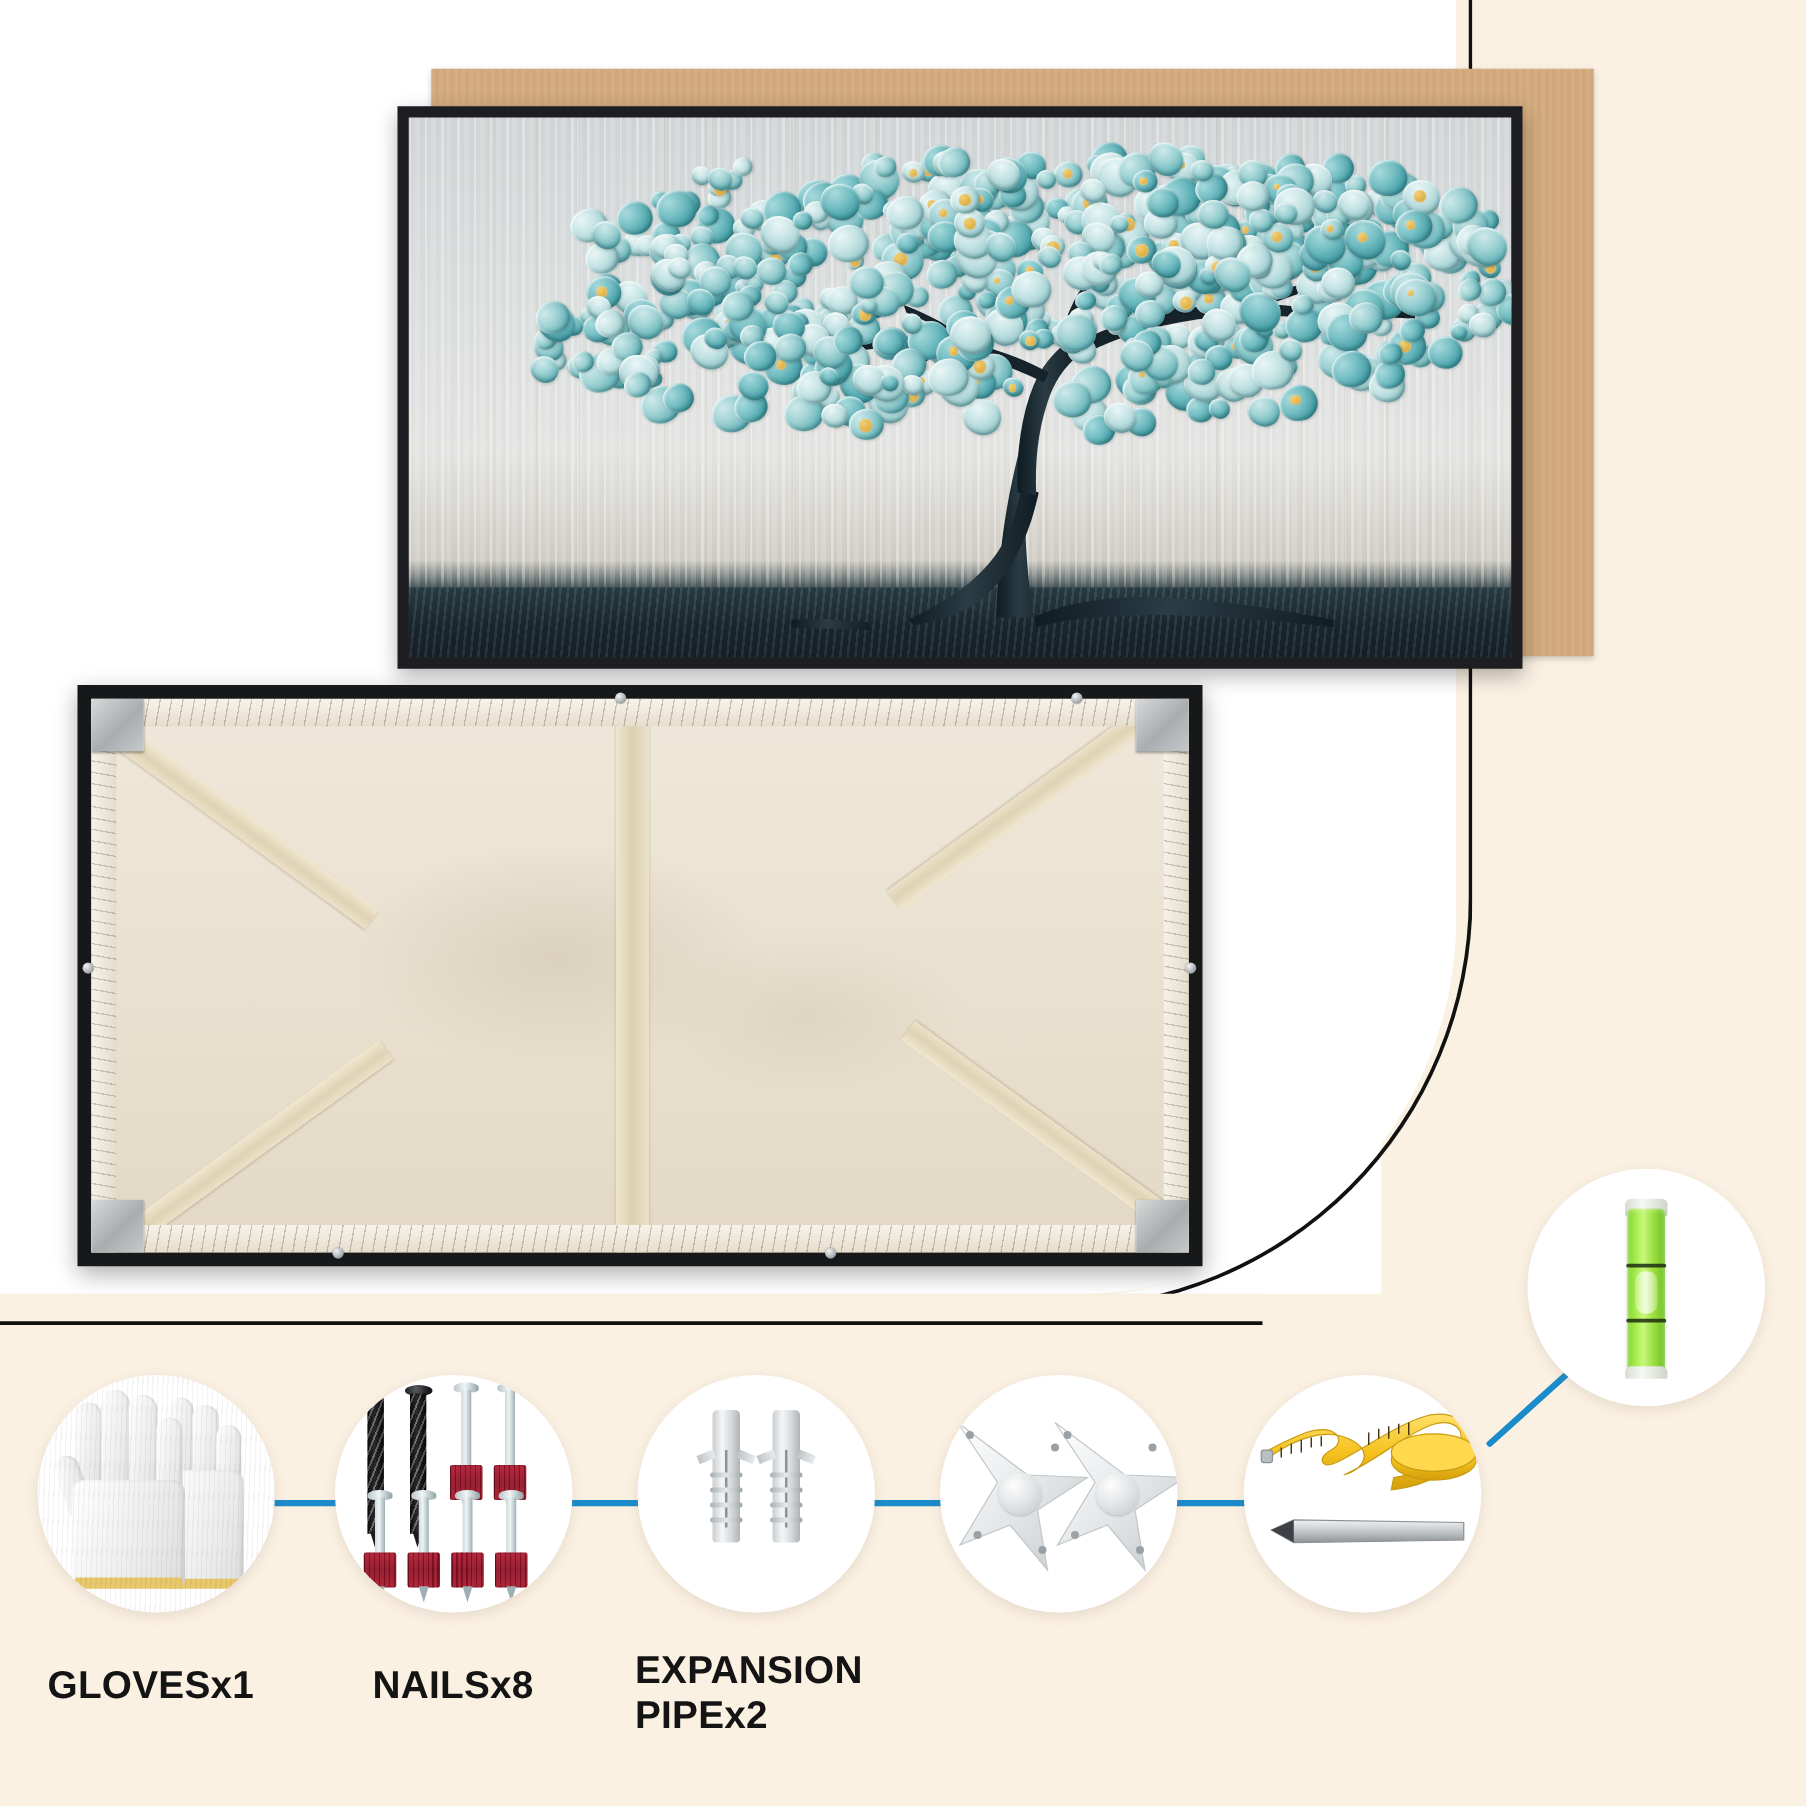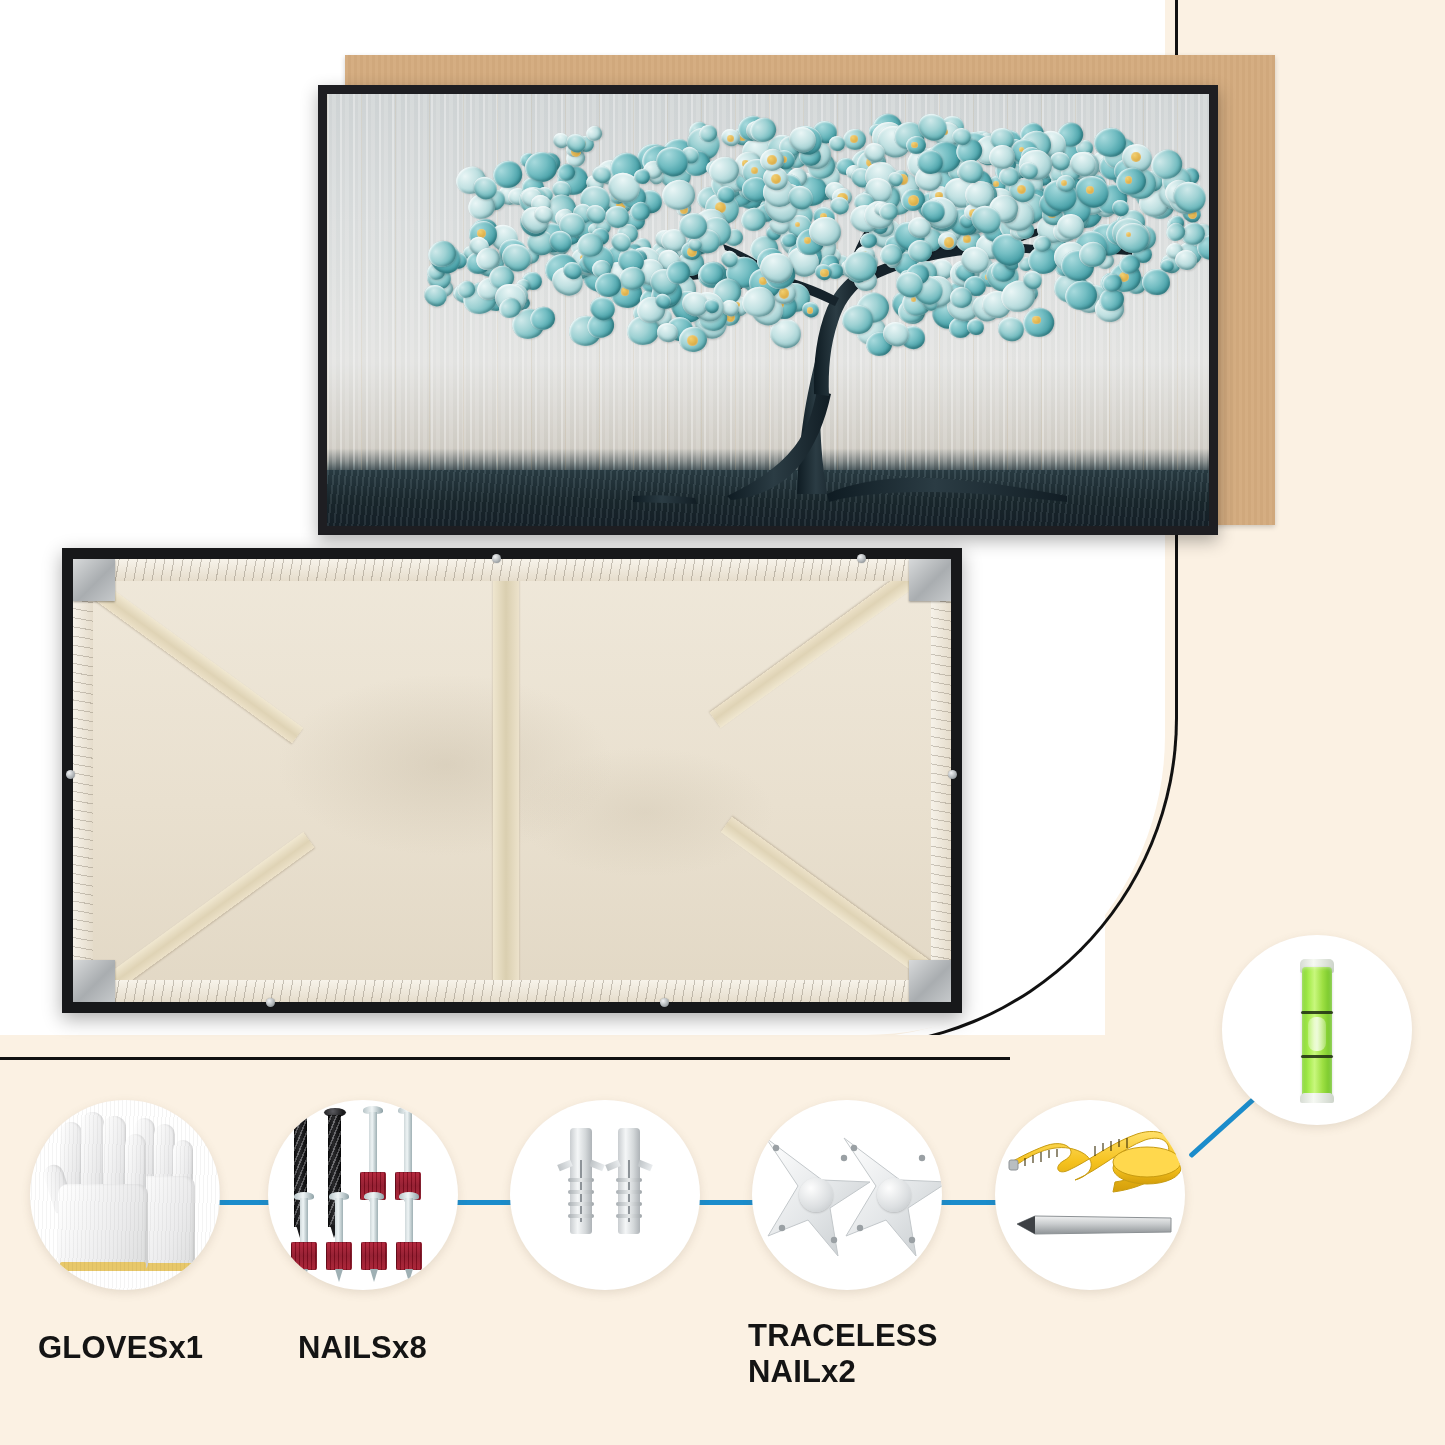--- a/index.html
+++ b/index.html
@@ -1137,20 +1137,22 @@
       <div class="anchor-body" style="left:108px;top:28px;width:22px;height:106px;"></div>
       <div class="anchor-slit" style="left:118px;top:60px;height:62px;"></div>
       <div class="anchor-wing" style="left:96px;top:62px;width:14px;height:7px;transform:rotate(-22deg);"></div>
       <div class="anchor-wing" style="left:128px;top:62px;width:14px;height:7px;transform:rotate(22deg);"></div>
       <div class="anchor-rib" style="left:106px;top:78px;width:26px;"></div>
       <div class="anchor-rib" style="left:106px;top:90px;width:26px;"></div>
       <div class="anchor-rib" style="left:106px;top:102px;width:26px;"></div>
       <div class="anchor-rib" style="left:106px;top:114px;width:26px;"></div>
     </div>
   </div>
+  <div class="acc-label" style="left:508px;top:1318px;width:230px;">EXPANSION
+PIPEx2</div>
 
   <div class="acc-circle" style="left:752px;top:1100px;width:190px;height:190px;">
     <div class="star-hook" style="left:0;top:0;width:190px;height:190px;">
       <svg viewBox="0 0 190 190" width="190" height="190">
         <defs>
           <linearGradient id="sg" x1="0" y1="0" x2="1" y2="1">
             <stop offset="0%" stop-color="#ffffff"></stop>
             <stop offset="55%" stop-color="#e2e5e7"></stop>
             <stop offset="100%" stop-color="#c3c8cb"></stop>
           </linearGradient>
@@ -1163,22 +1165,20 @@
         <circle cx="82" cy="140" r="3.2" fill="#9aa0a4"></circle>
         <circle cx="102" cy="48" r="3.2" fill="#9aa0a4"></circle>
         <circle cx="170" cy="58" r="3.2" fill="#9aa0a4"></circle>
         <circle cx="108" cy="128" r="3.2" fill="#9aa0a4"></circle>
         <circle cx="160" cy="140" r="3.2" fill="#9aa0a4"></circle>
       </svg>
       <div class="hub" style="left:47px;top:78px;width:34px;height:34px;"></div>
       <div class="hub" style="left:125px;top:78px;width:34px;height:34px;"></div>
     </div>
   </div>
-  <div class="acc-label" style="left:748px;top:1318px;width:240px;">TRACELESS
-NAILx2</div>
 
   <div class="acc-circle" style="left:995px;top:1100px;width:190px;height:190px;">
     <div style="position:absolute;inset:0;">
       <svg viewBox="0 0 190 190" width="190" height="190">
         <defs>
           <linearGradient id="tapeg" x1="0" y1="0" x2="0" y2="1">
             <stop offset="0%" stop-color="#ffe06a"></stop>
             <stop offset="50%" stop-color="#f5c21f"></stop>
             <stop offset="100%" stop-color="#d49e0a"></stop>
           </linearGradient>

